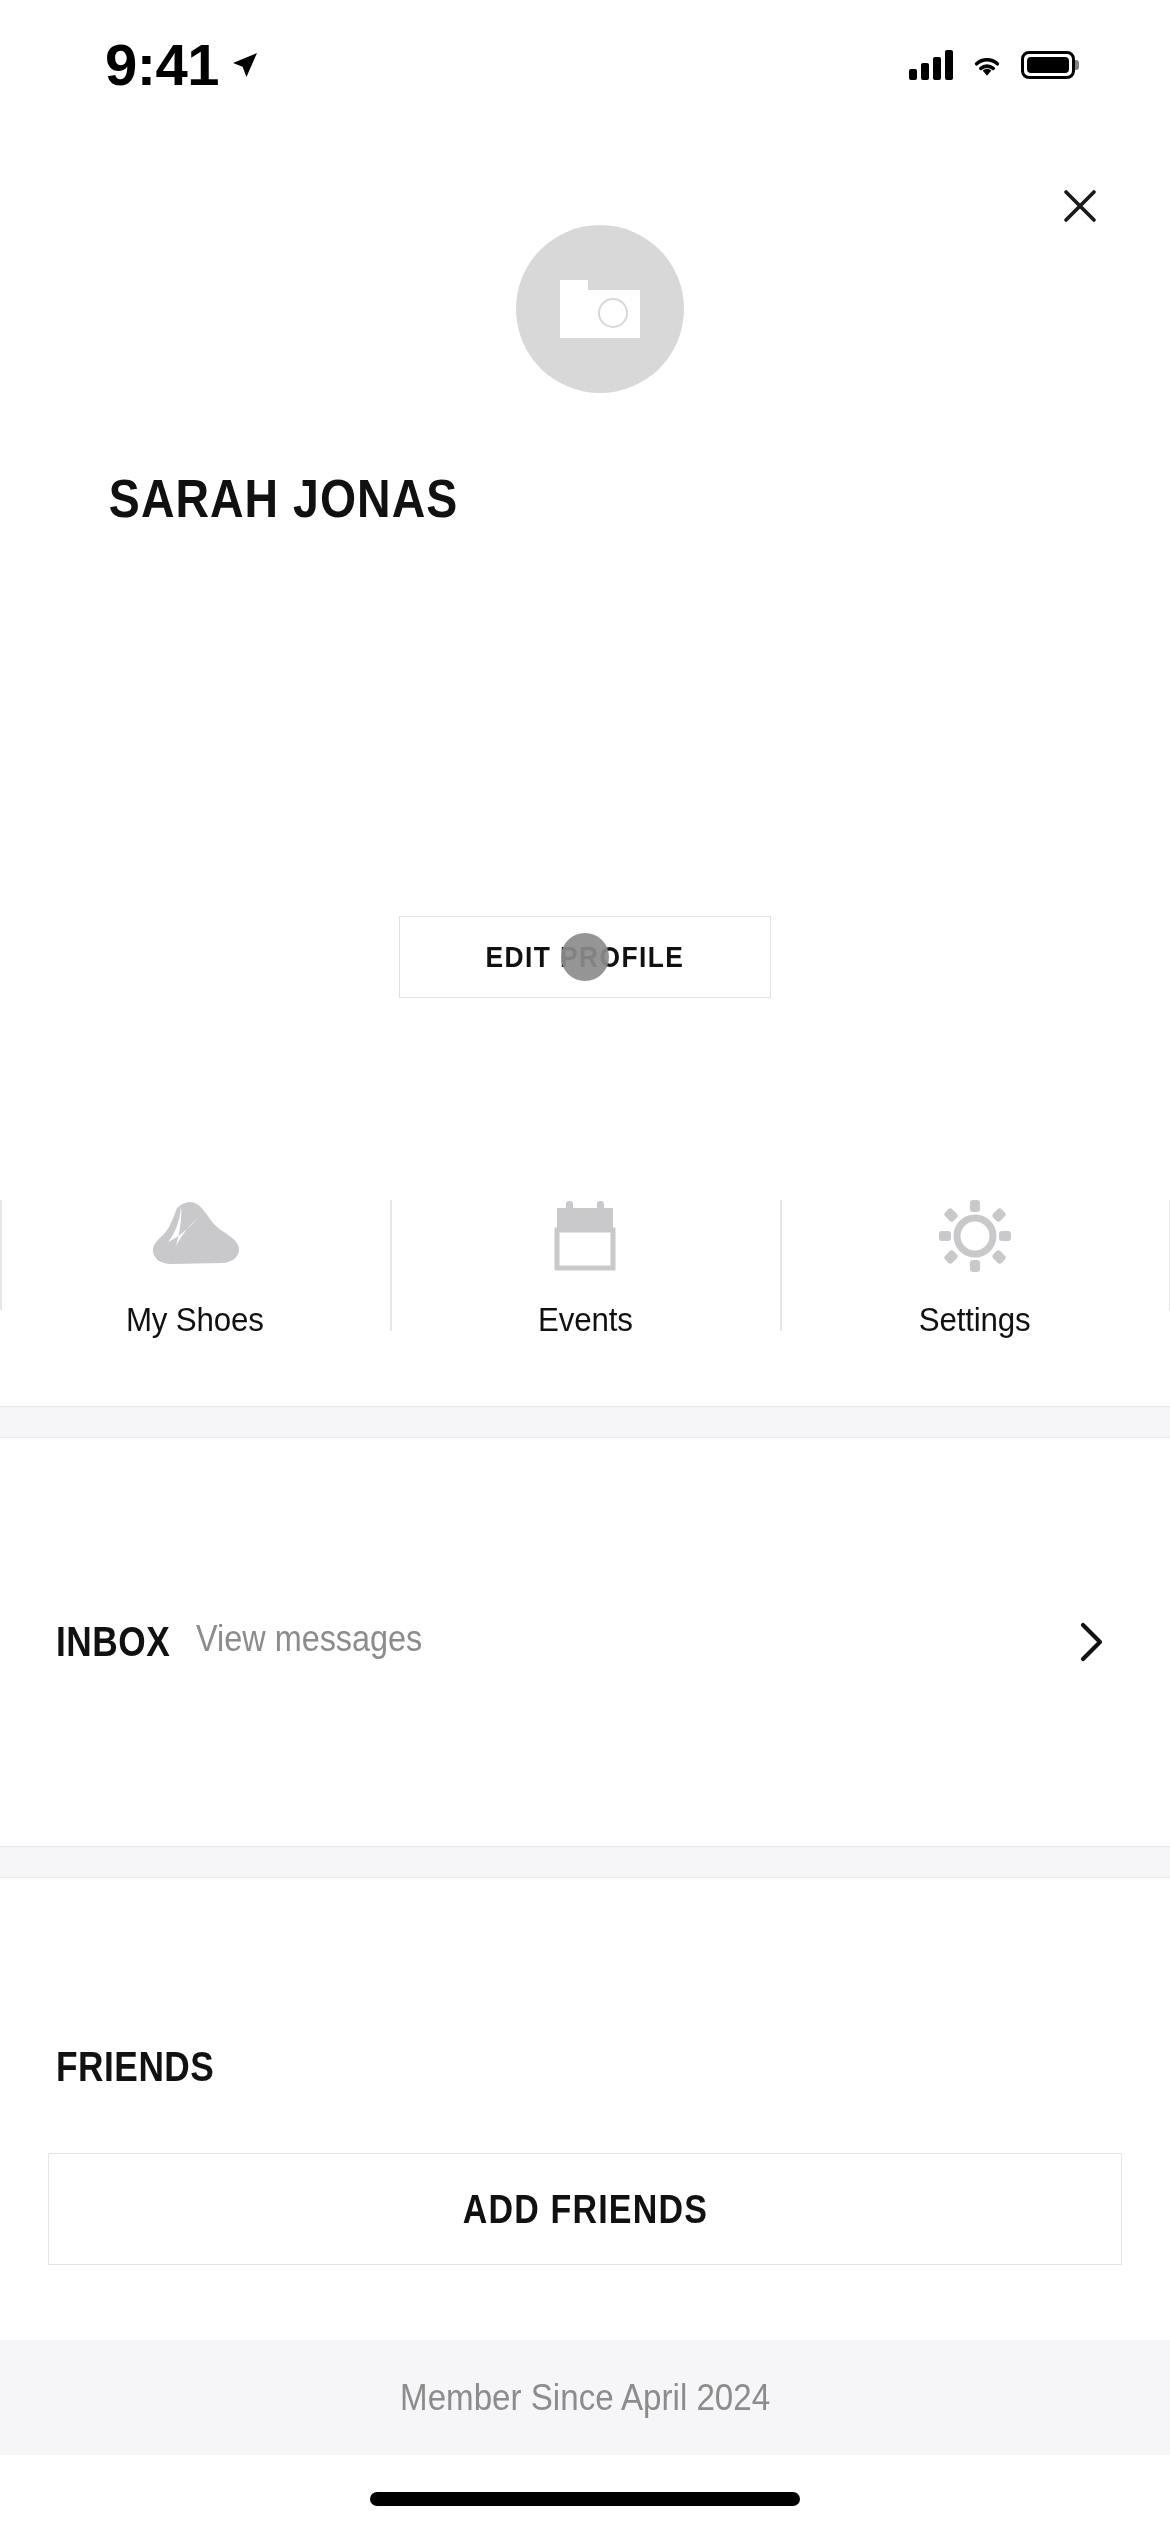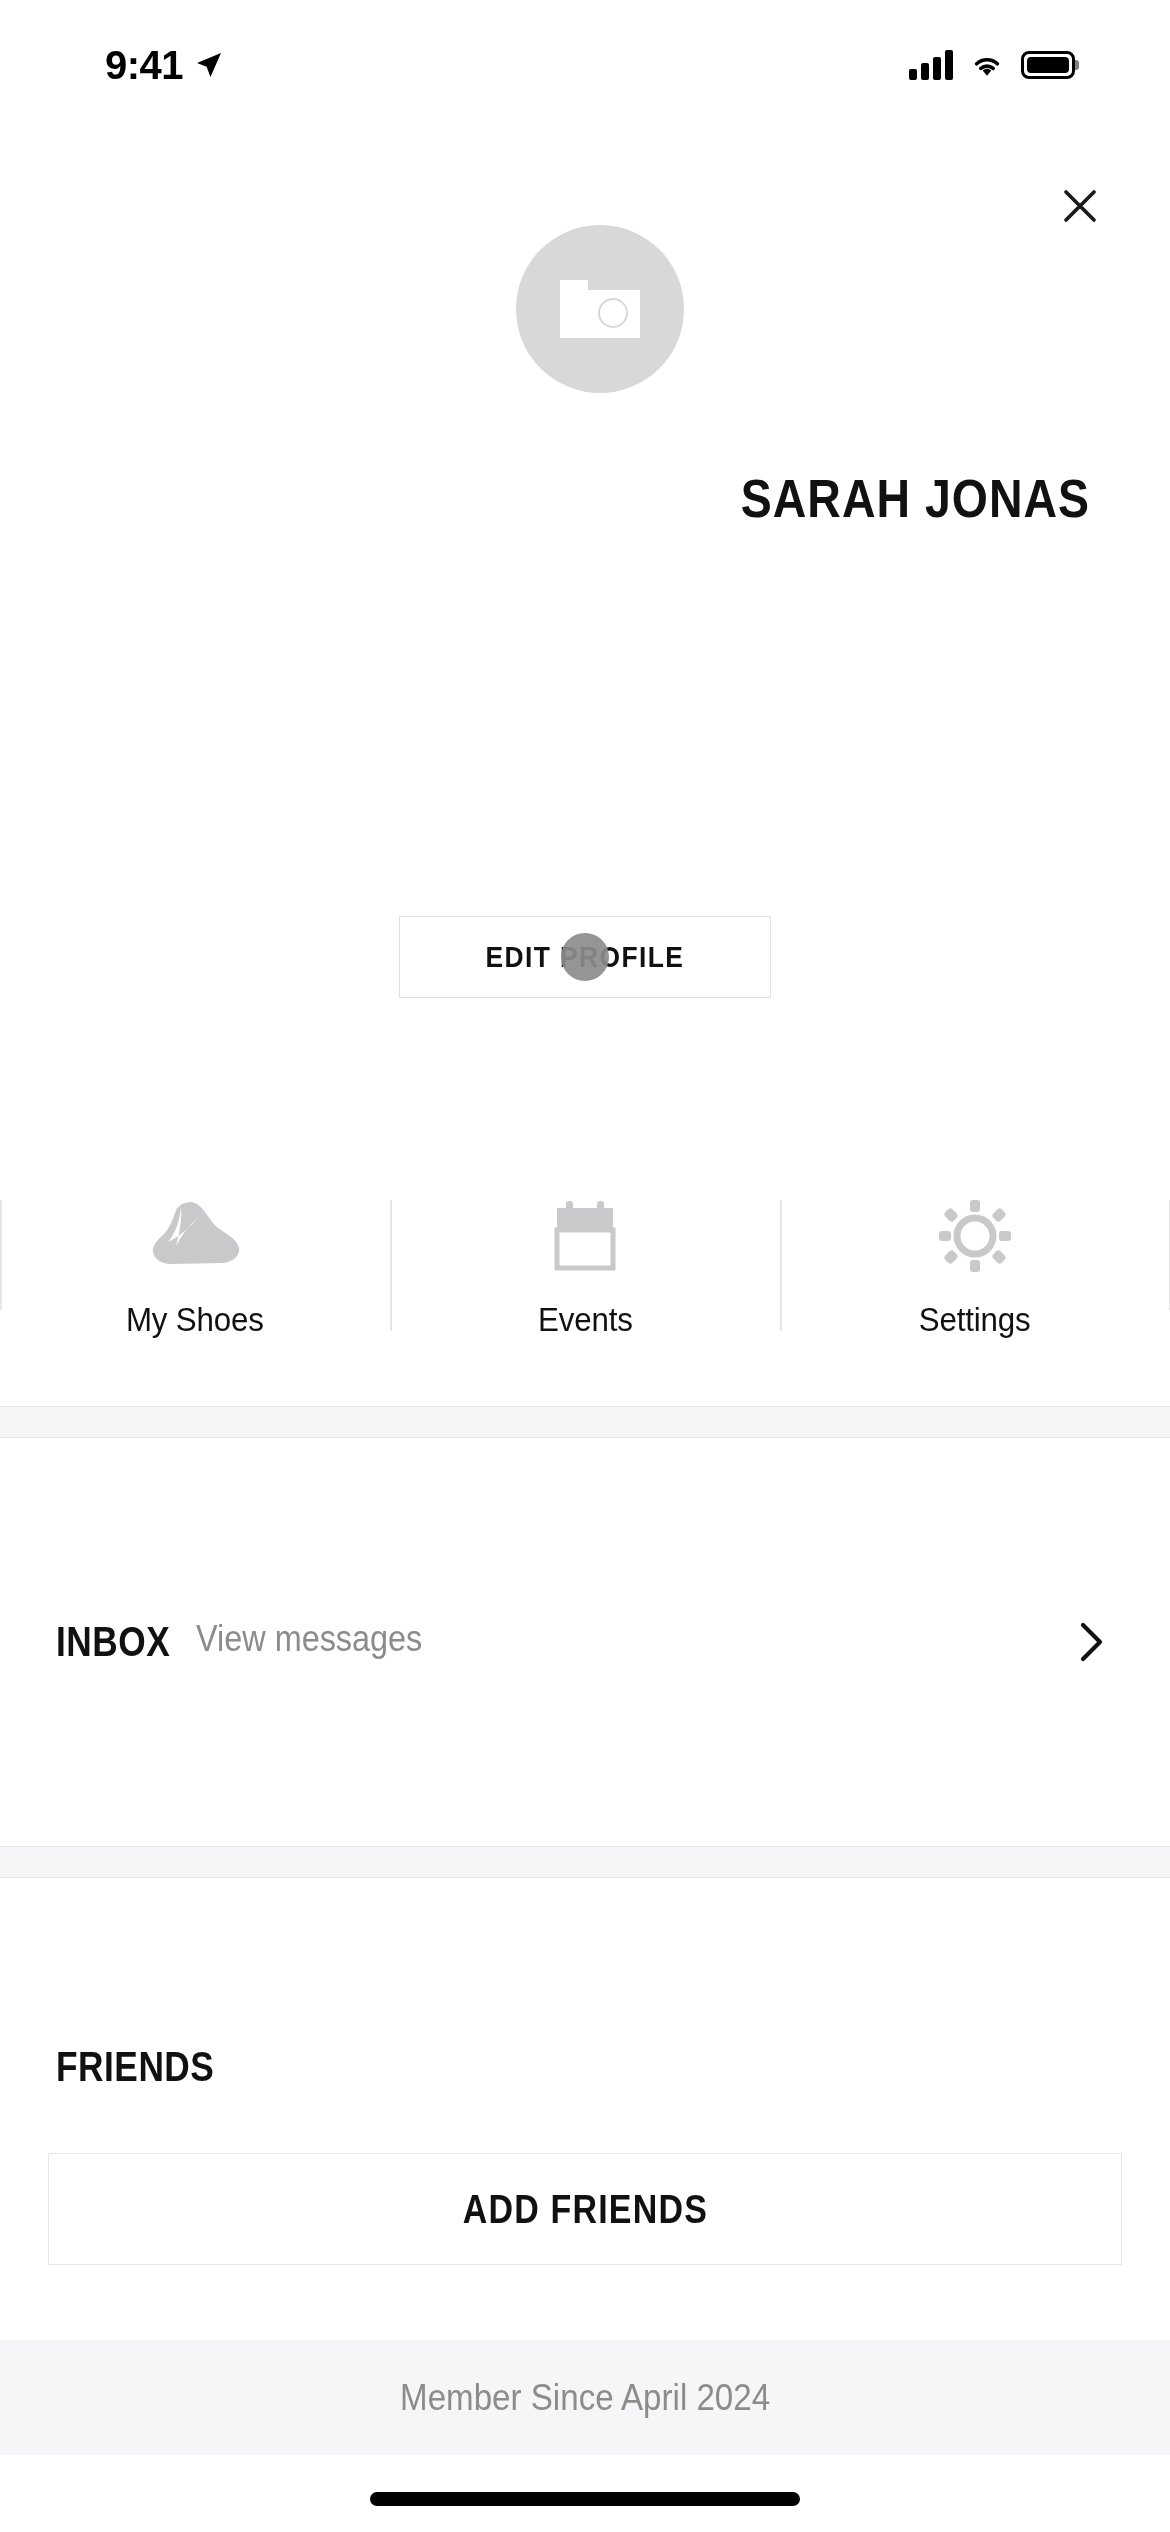--- a/index.html
+++ b/index.html
@@ -14,21 +14,21 @@
   .screen { position:relative; width:1170px; height:2532px; background:#fff; }
 
   
   .statusbar {
     position:absolute; top:0; left:0; width:1170px; height:130px;
     display:flex; align-items:center; justify-content:space-between;
     padding:0 95px 0 105px;
   }
   .sb-left { display:flex; align-items:center; gap:10px; }
   .sb-time {
-    font-size:40px; font-weight:700; color:#000;
+    font-size:58px; font-weight:700; color:#000;
     letter-spacing:-0.5px; line-height:1;
     font-family:"Liberation Sans", sans-serif;
   }
   .sb-loc { display:block; width:32px; height:32px; }
   .sb-right { display:flex; align-items:center; gap:16px; }
   .sb-signal { display:flex; align-items:flex-end; gap:4px; height:30px; }
   .sb-signal i { display:block; width:8px; background:#000; border-radius:2px; }
   .sb-signal i:nth-child(1){ height:11px; }
   .sb-signal i:nth-child(2){ height:17px; }
   .sb-signal i:nth-child(3){ height:23px; }
@@ -46,21 +46,21 @@
 
   
   .close-btn {
     position:absolute; top:168px; right:52px;
     width:76px; height:76px; display:flex; align-items:center; justify-content:center;
     cursor:pointer;
   }
   .close-btn svg { width:42px; height:42px; display:block; }
 
   
-  .profile { position:absolute; top:225px; left:0; width:1170px; text-align:right;padding-left:29px; }
+  .profile { position:absolute; top:225px; left:0; width:1170px; text-align:left;padding-left:29px; }
   .avatar {
     width:168px; height:168px; border-radius:50%;
     background:#d8d8d8; margin:0 auto;
     display:flex; align-items:center; justify-content:center;
   }
   .cam { position:relative; width:80px; height:58px; }
   .cam-body {
     position:absolute; left:0; bottom:0; width:80px; height:48px;
     background:#fff;
   }

